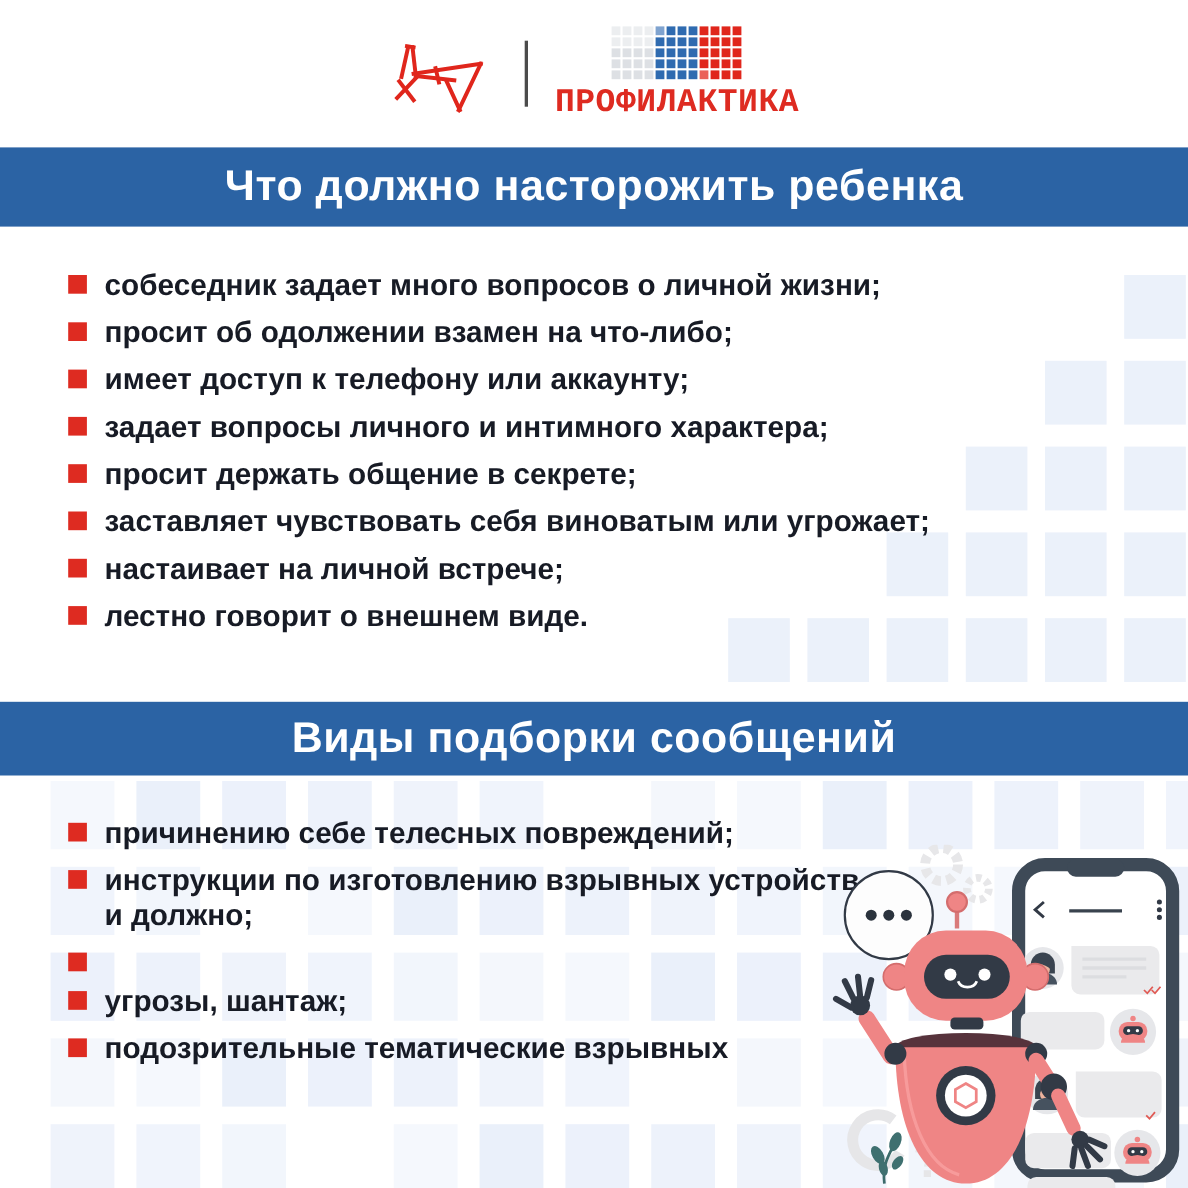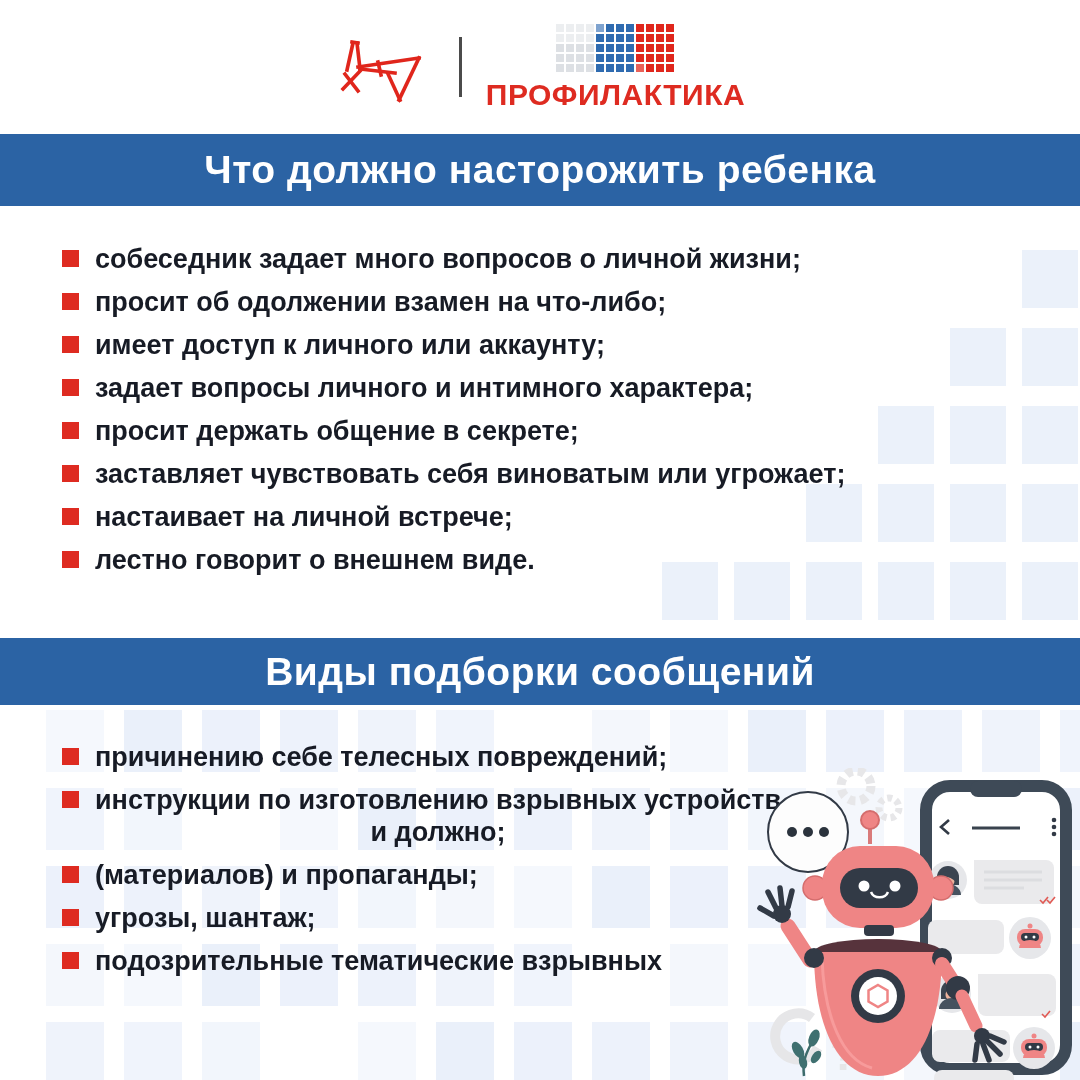--- a/index.html
+++ b/index.html
@@ -13,29 +13,29 @@
   
   #pattern{position:absolute;inset:0;z-index:0;}
   .psq{position:absolute;background:var(--pattern_blue);}
   
   #header{position:absolute;top:0;left:0;width:1080px;height:134px;display:flex;align-items:center;justify-content:center;z-index:2;}
   #chair-logo{width:106px;height:80px;flex:0 0 auto;}
   #logo-divider{width:3px;height:60px;background:#4b4b4b;margin:0 24px 0 18px;}
   #brand{display:flex;flex-direction:column;align-items:center;}
   #pixel-grid{display:grid;grid-template-columns:repeat(12,8px);grid-auto-rows:8px;gap:2px;margin-bottom:7px;}
   .pg{width:8px;height:8px;}
-  #brand-name{font-size:30px;font-weight:bold;color:var(--accent_red);letter-spacing:.5px;line-height:1.05;}
+  #brand-name{font-size:30px;font-weight:bold;color:var(--accent_red);letter-spacing:.5px;line-height:1.05;font-family:Liberation Mono, monospace;}
   #brand-sub{font-size:20px;color:var(--logo_blue);letter-spacing:1px;margin-top:2px;}
   
   .band{position:absolute;left:0;width:1080px;background:var(--band_blue);display:flex;align-items:center;justify-content:center;z-index:2;}
   #band-1{top:134px;height:72px;}
   #band-2{top:638px;height:67px;}
   .band-title{color:#fff;font-size:39px;font-weight:bold;letter-spacing:.5px;}
   
-  .list{position:absolute;left:62px;right:20px;z-index:2;text-align:center;}
+  .list{position:absolute;left:62px;right:20px;z-index:2;}
   #list-1{top:206px;padding-top:37px;}
   #list-2{top:705px;padding-top:36px;}
   .item{display:flex;margin-bottom:11px;}
   .bullet{flex:0 0 auto;width:17px;height:17px;background:var(--accent_red);margin:7px 16px 0 0;}
   .item-text{font-size:27px;line-height:32px;font-weight:bold;color:var(--text_dark);}
   
   #illustration{position:absolute;left:752px;top:768px;width:328px;height:312px;z-index:3;}
 </style>
 </head>
 <body>
@@ -222,21 +222,21 @@
       </div>
       <div class="item">
         <span class="bullet"></span>
         <div class="item-text">
           <div>просит об одолжении взамен на что-либо;</div>
         </div>
       </div>
       <div class="item">
         <span class="bullet"></span>
         <div class="item-text">
-          <div>имеет доступ к личного или аккаунту;</div>
+          <div>имеет доступ к телефону или аккаунту;</div>
         </div>
       </div>
       <div class="item">
         <span class="bullet"></span>
         <div class="item-text">
           <div>задает вопросы личного и интимного характера;</div>
         </div>
       </div>
       <div class="item">
         <span class="bullet"></span>
@@ -278,21 +278,20 @@
       <div class="item">
         <span class="bullet"></span>
         <div class="item-text">
           <div>инструкции по изготовлению взрывных устройств</div>
           <div>и должно;</div>
         </div>
       </div>
       <div class="item">
         <span class="bullet"></span>
         <div class="item-text">
-          <div>(материалов) и пропаганды;</div>
         </div>
       </div>
       <div class="item">
         <span class="bullet"></span>
         <div class="item-text">
           <div>угрозы, шантаж;</div>
         </div>
       </div>
       <div class="item">
         <span class="bullet"></span>

